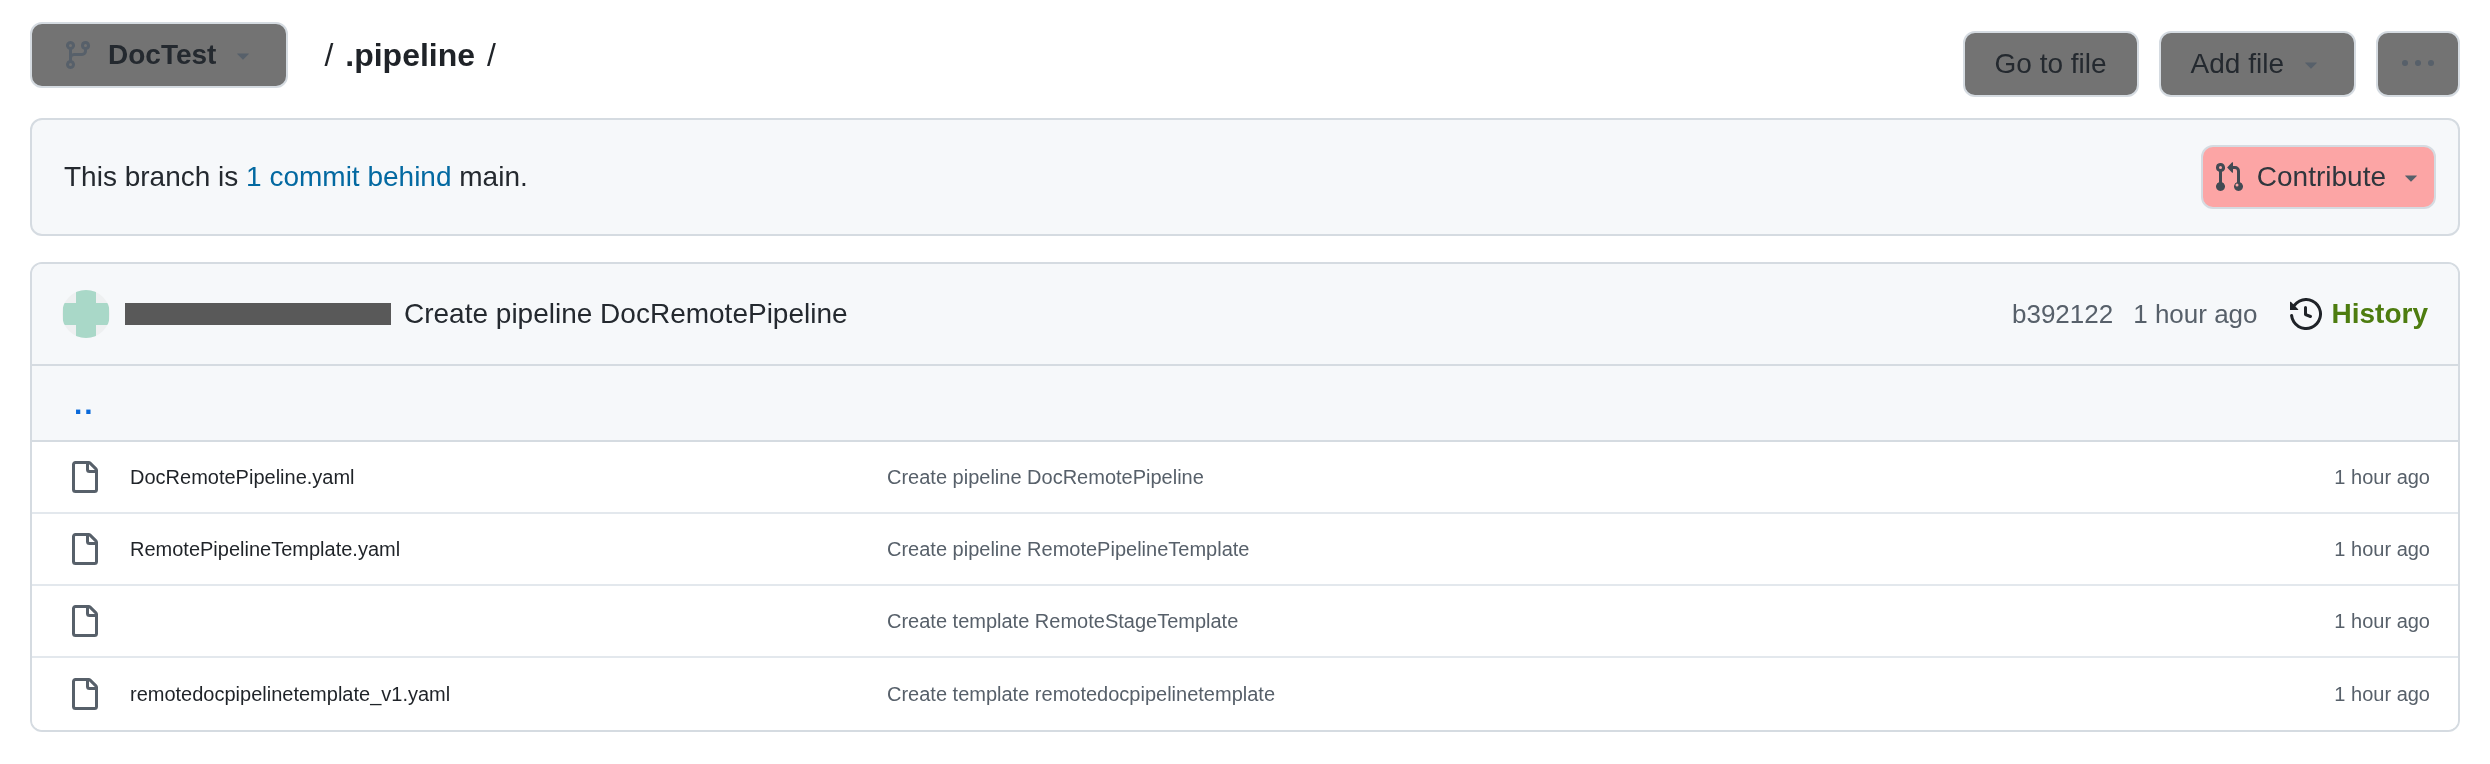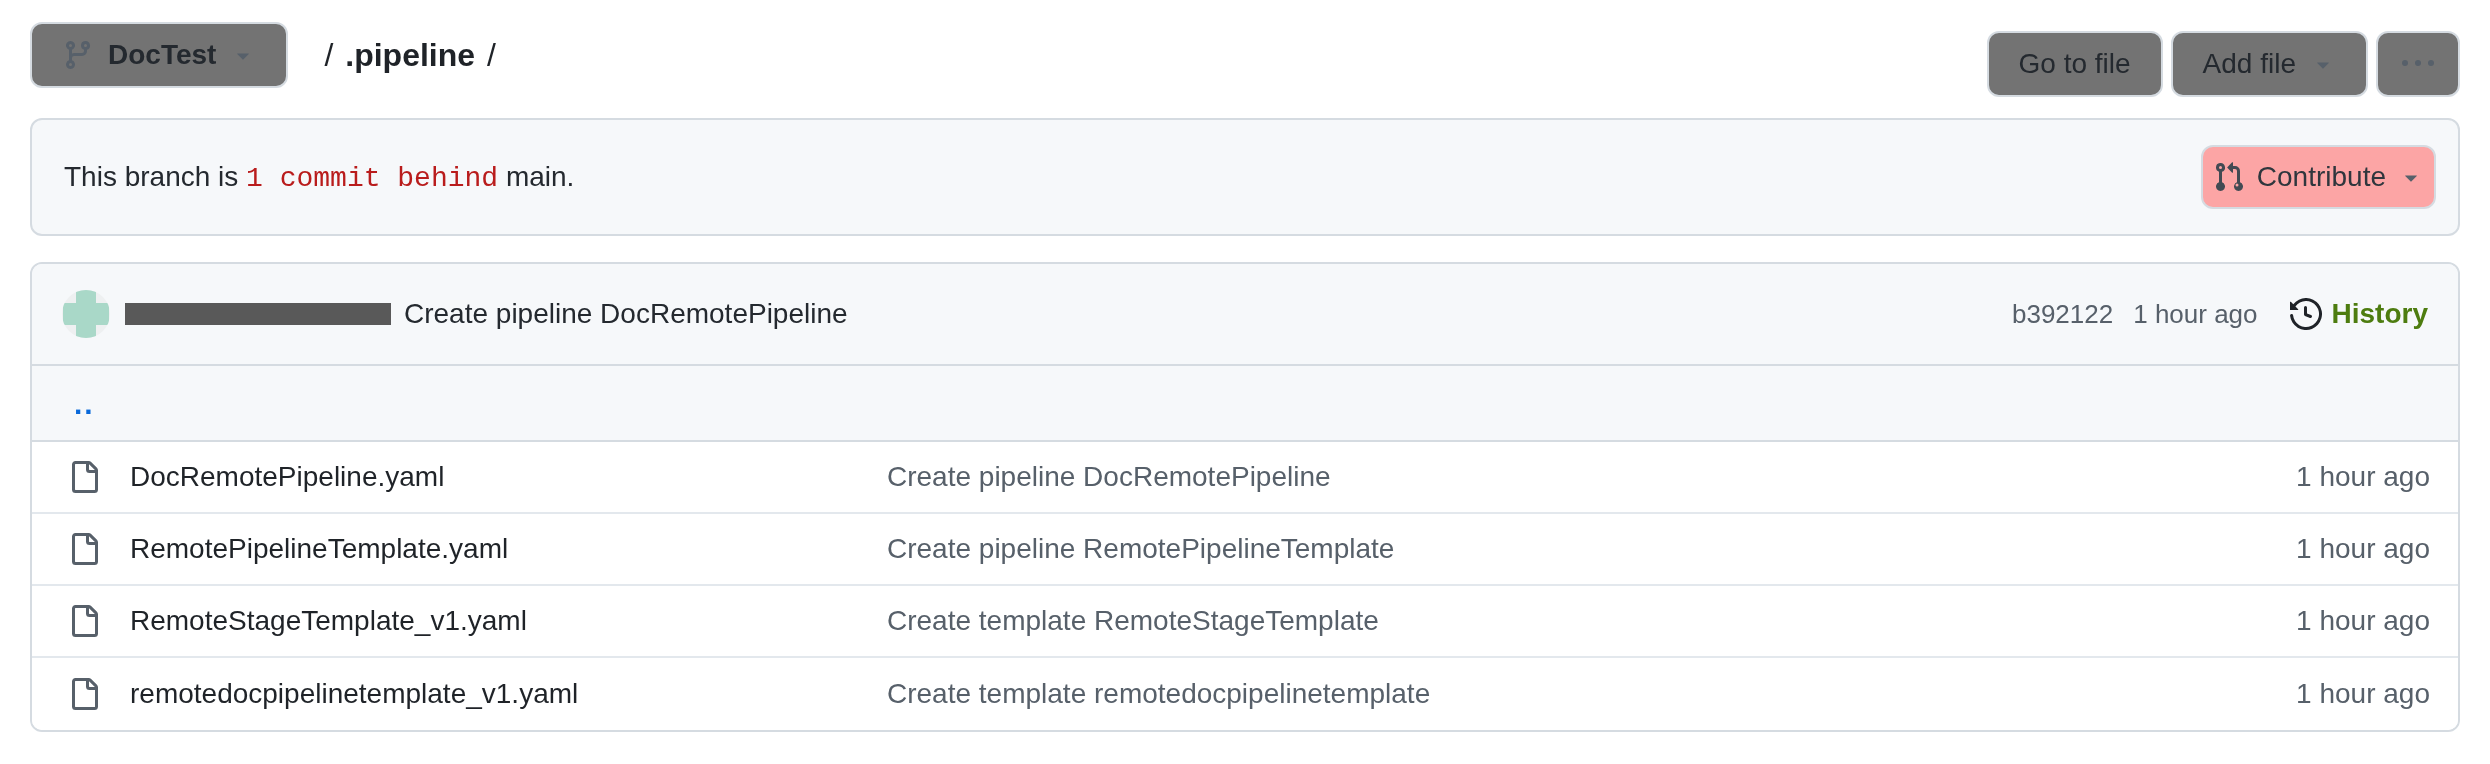--- a/index.html
+++ b/index.html
@@ -41,36 +41,36 @@
   .breadcrumb {
     margin-left: 36px;
     font-size: 32px;
     display: flex; align-items: baseline; gap: 12px;
     white-space: nowrap;
   }
   .breadcrumb .repo { color: #0969da; font-weight: 600; cursor: pointer; }
   .breadcrumb .sep { color: #1f2328; font-weight: 400; }
   .breadcrumb .dir { color: #1f2328; font-weight: 600; }
   .topbar-spacer { flex: 1; }
-  .topbar-actions { display: flex; align-items: center; gap: 8px; margin-top: 18px; }
+  .topbar-actions { display: flex; align-items: center; gap: 20px; margin-top: 18px; }
   .kebab-btn { padding: 0 24px; }
 
   
   .banner {
     position: absolute;
     left: 30px; right: 30px; top: 118px; height: 118px;
     background: #f6f8fa;
     border: 2px solid #d5dbe1;
     border-radius: 12px;
     display: flex; align-items: center;
     padding: 0 22px 0 32px;
     font-size: 28px;
     color: #24292f;
   }
-  .banner .behind-link { color: #b91c1c; cursor: pointer; font-family: Liberation Mono, monospace; }
+  .banner .behind-link { color: #0369a1; cursor: pointer; }
   .banner-spacer { flex: 1; }
   .contribute-btn {
     background: #fca5a5;
     height: 64px;
     padding: 0 10px;
     gap: 12px;
     color: #2f363d;
     margin-left: 16px;
   }
 
@@ -133,21 +133,21 @@
     color: #0969da; font-size: 30px; font-weight: 700;
     letter-spacing: 2px; line-height: 0.5; cursor: pointer;
   }
 
   .file-row {
     height: 72px;
     display: flex; align-items: center;
     padding-left: 36px; padding-right: 28px;
     border-bottom: 2px solid #e3e8ed;
     background: #ffffff;
-    font-size: 28px;
+    font-size: 20px;
   }
   .file-row:last-child { border-bottom: none; }
   .file-row .name-cell {
     width: 819px; flex: 0 0 auto;
     display: flex; align-items: center; gap: 30px;
     white-space: nowrap; overflow: hidden;
   }
   .file-row .name-cell svg { flex: 0 0 auto; }
   .file-row .fname { color: #1f2328; cursor: pointer; }
   .file-row .fmsg { flex: 1; color: #57606a; cursor: pointer; white-space: nowrap; overflow: hidden; }
@@ -261,21 +261,20 @@
       </span>
       <span class="fmsg">Create pipeline RemotePipelineTemplate</span>
       <span class="ftime">1 hour ago</span>
     </div>
 
     <div class="file-row">
       <span class="name-cell">
         <svg class="icon-gray" width="32" height="32" viewBox="0 0 16 16" fill="currentColor" aria-hidden="true">
           <path d="M2 1.75C2 .784 2.784 0 3.75 0h6.586c.464 0 .909.184 1.237.513l2.914 2.914c.329.328.513.773.513 1.237v9.586A1.75 1.75 0 0 1 13.25 16h-9.5A1.75 1.75 0 0 1 2 14.25Zm1.75-.25a.25.25 0 0 0-.25.25v12.5c0 .138.112.25.25.25h9.5a.25.25 0 0 0 .25-.25V6h-2.75A1.75 1.75 0 0 1 9 4.25V1.5Zm6.75.062V4.25c0 .138.112.25.25.25h2.688l-.011-.013-2.914-2.914Z"></path>
         </svg>
-        <span class="fname">RemoteStageTemplate_v1.yaml</span>
       </span>
       <span class="fmsg">Create template RemoteStageTemplate</span>
       <span class="ftime">1 hour ago</span>
     </div>
 
     <div class="file-row">
       <span class="name-cell">
         <svg class="icon-gray" width="32" height="32" viewBox="0 0 16 16" fill="currentColor" aria-hidden="true">
           <path d="M2 1.75C2 .784 2.784 0 3.75 0h6.586c.464 0 .909.184 1.237.513l2.914 2.914c.329.328.513.773.513 1.237v9.586A1.75 1.75 0 0 1 13.25 16h-9.5A1.75 1.75 0 0 1 2 14.25Zm1.75-.25a.25.25 0 0 0-.25.25v12.5c0 .138.112.25.25.25h9.5a.25.25 0 0 0 .25-.25V6h-2.75A1.75 1.75 0 0 1 9 4.25V1.5Zm6.75.062V4.25c0 .138.112.25.25.25h2.688l-.011-.013-2.914-2.914Z"></path>
         </svg>

